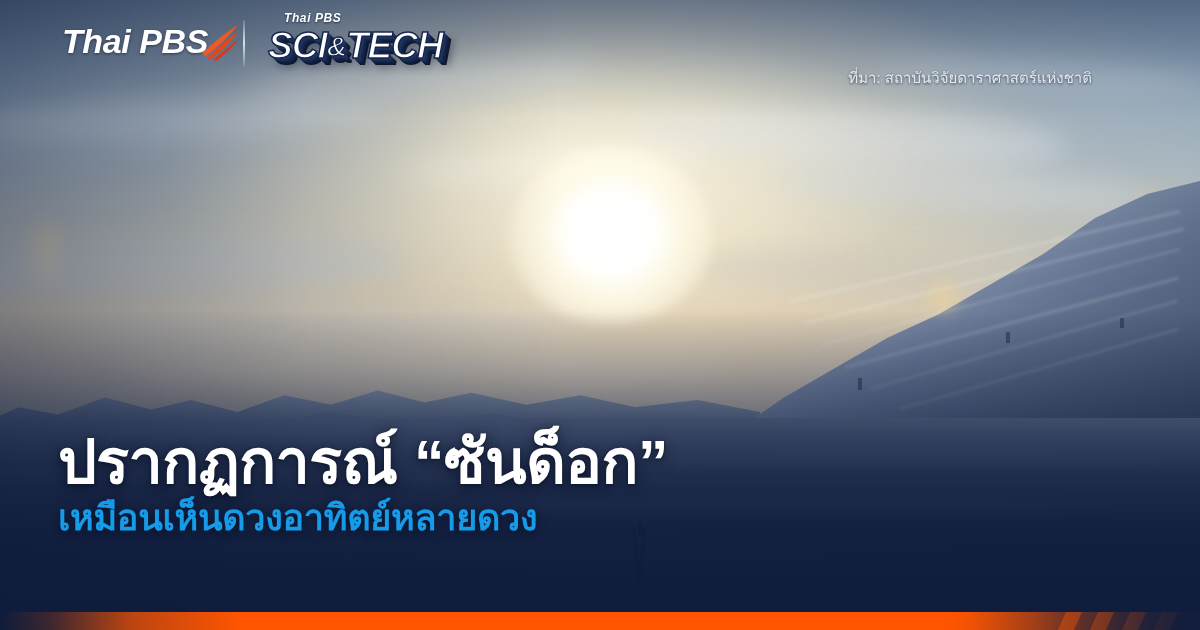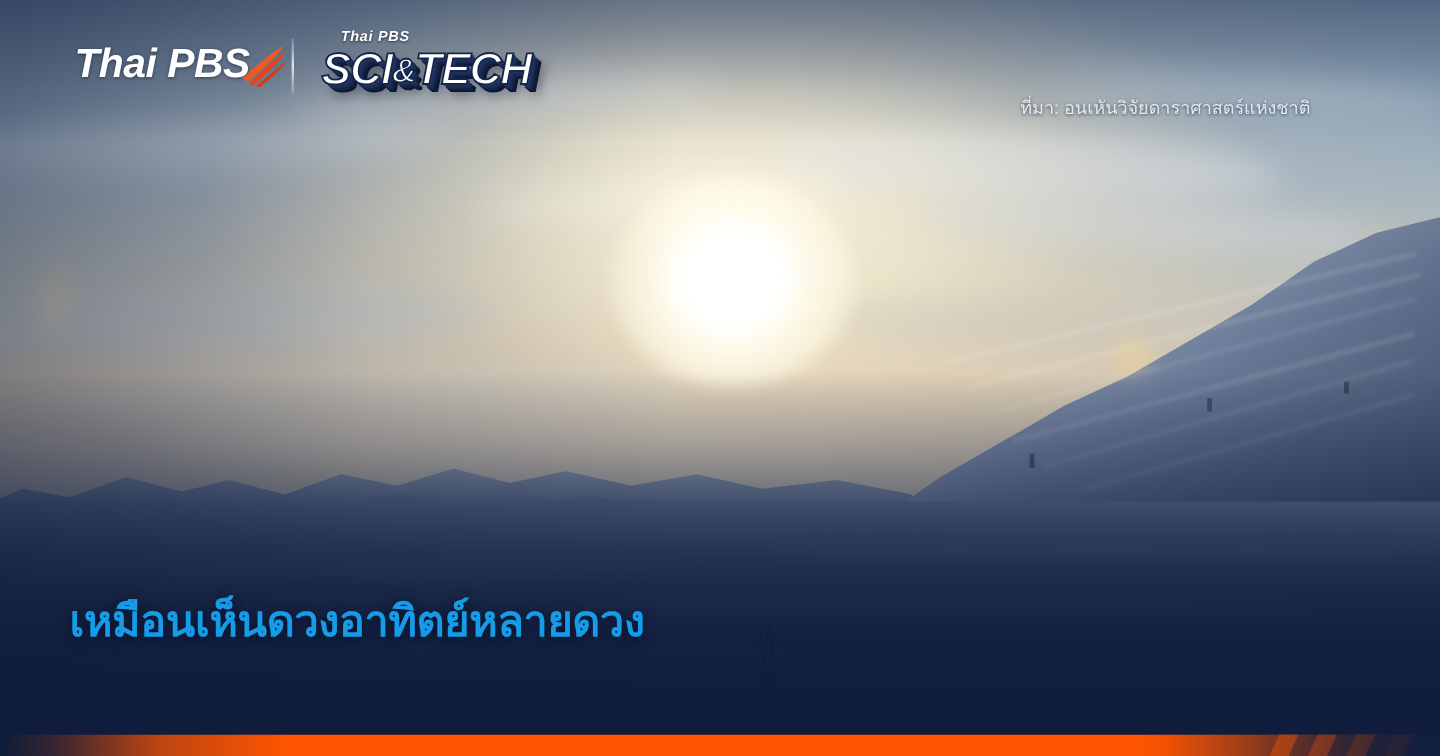--- a/index.html
+++ b/index.html
@@ -158,21 +158,21 @@
   .veil-left{
     position:absolute;left:0;top:0;width:560px;height:100%;
     background:linear-gradient(90deg,rgba(14,26,56,.42) 0%,rgba(14,26,56,.12) 55%,rgba(14,26,56,0) 100%);
   }
   .veil-top{
     position:absolute;left:0;top:0;width:100%;height:118px;
     background:linear-gradient(180deg,rgba(20,34,66,.40) 0%,rgba(20,34,66,.10) 65%,rgba(20,34,66,0) 100%);
   }
 
   
-  .logobar{position:absolute;left:0;top:12px;width:100%;height:92px;}
+  .logobar{position:absolute;left:0;top:0;width:100%;height:92px;}
 
   .pbs-logo{position:absolute;left:62px;top:22px;display:flex;align-items:center;}
   .pbs-word{
     font-size:34px;font-weight:bold;font-style:italic;color:#ffffff;
     letter-spacing:-.4px;
     text-shadow:0 1px 3px rgba(10,20,40,.55);
     font-family:"Liberation Sans","DejaVu Sans",sans-serif;
   }
   .pbs-swoosh{position:relative;width:42px;height:38px;margin-left:-10px;}
   .pbs-swoosh svg{position:absolute;left:0;top:0;}
@@ -322,24 +322,25 @@
 
     <div class="divider"></div>
 
     <div class="sci-logo">
       <div class="sci-small">Thai PBS</div>
       <div class="sci-big">
         <span>SCI</span><span class="sci-amp">&amp;</span><span>TECH</span>
       </div>
     </div>
 
-    <div class="source">ที่มา: อนเหันวิจัยดาราศาสตร์แห่งชาติ</div>
+    <div class="source">ที่มา: สถาบันวิจัยดาราศาสตร์แห่งชาติ</div>
   </div>
 
   <div class="headline-block">
+    <div class="headline">ปรากฏการณ์ “ซันด็อก”</div>
     <div class="subhead">เหมือนเห็นดวงอาทิตย์หลายดวง</div>
   </div>
 
   <div class="bottombar">
     <div class="bar-fill"></div>
     <div class="stripe s1"></div>
     <div class="stripe s2"></div>
     <div class="stripe s3"></div>
     <div class="stripe s4"></div>
     <div class="bar-mask"></div>

